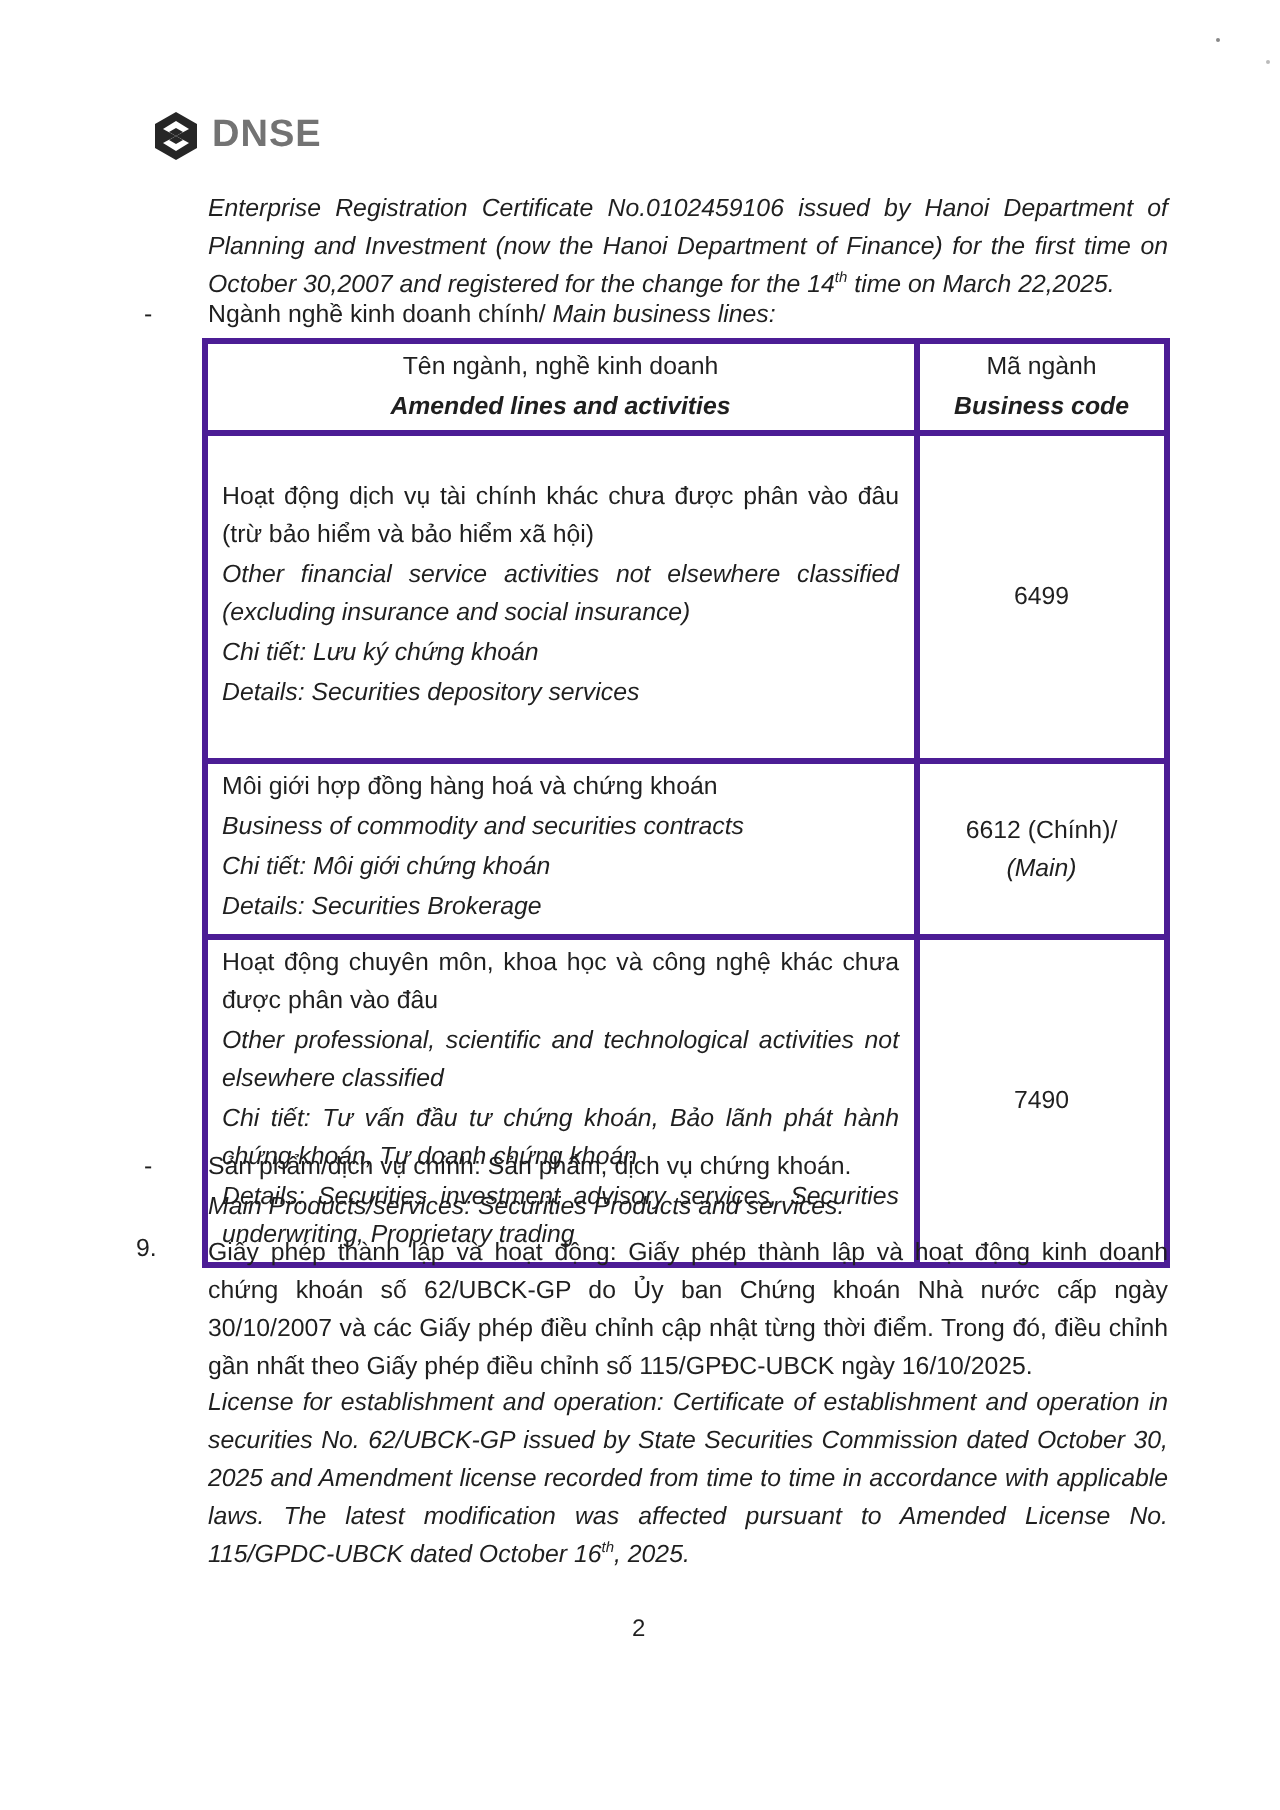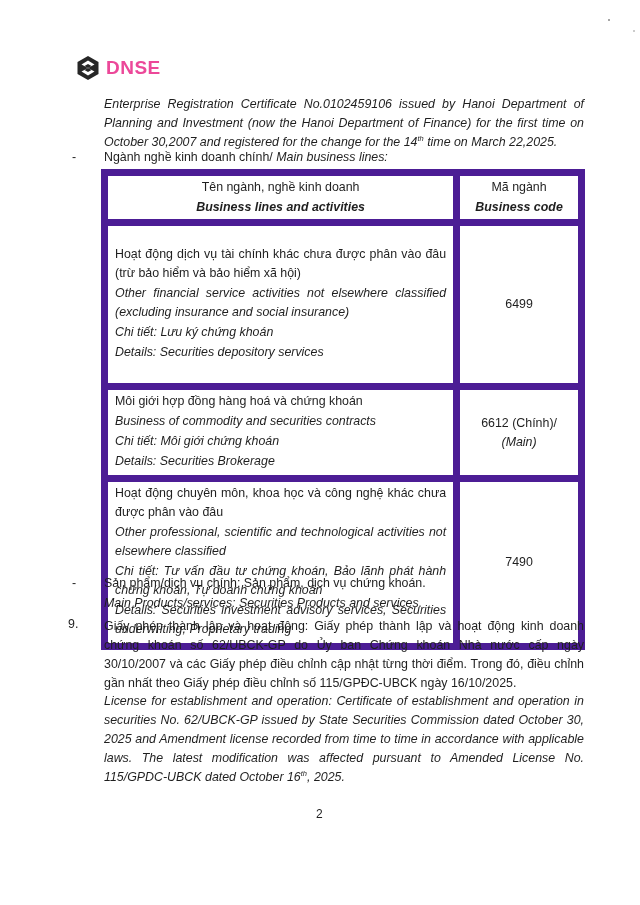--- a/index.html
+++ b/index.html
@@ -13,21 +13,21 @@
     font-family: "Liberation Sans", sans-serif;
     color: #1f1f1f;
     font-size: 12.4px;
   }
   .logo {
     position: absolute; left: 76px; top: 55px;
     display: flex; align-items: center; gap: 6px;
   }
   .logo svg { width: 24px; height: 26px; display: block; }
   .logo-text {
-    font-weight: bold; font-size: 19px; letter-spacing: 0.5px; color: #ec4899;
+    font-weight: bold; font-size: 19px; letter-spacing: 0.5px; color: #737373;
   }
   .para {
     position: absolute;
     line-height: 19px;
     text-align: justify;
     text-align-last: left;
   }
   .ital { font-style: italic; }
   .p-intro { left: 104px; top: 95px; width: 480px; }
   .bullet-mark { position: absolute; left: 72px; }
@@ -36,21 +36,21 @@
 
   table.biz {
     position: absolute;
     left: 101px; top: 169px;
     width: 484px;
     border-collapse: collapse;
     font-size: 12.4px;
     line-height: 19px;
   }
   table.biz td, table.biz th {
-    border: 7px solid #4c1d95;
+    border: 3px solid #4c1d95;
     vertical-align: middle;
   }
   table.biz th { font-weight: normal; padding: 2px 6px; text-align: center; }
   .col-act { width: 358px; }
   .col-code { width: 126px; }
   .th-vi { display: block; }
   .th-en { display: block; font-weight: bold; font-style: italic; margin-top: 1px; }
   td.act { padding: 2px 7px 3px 7px; text-align: justify; text-align-last: left; }
   td.act .ln { display: block; margin-bottom: 1px; }
   td.code { text-align: center; padding: 2px 4px; }
@@ -88,21 +88,21 @@
 <div class="para p-intro ital"><span>Enterprise Registration Certificate No.0102459106 issued by Hanoi Department of Planning and Investment (now the Hanoi Department of Finance) for the first time on October 30,2007 and registered for the change for the 14</span><sup>th</sup><span> time on March 22,2025.</span></div>
 
 <span class="bullet-mark b1-mark">-</span>
 <div class="b1-text"><span>Ngành nghề kinh doanh chính/ </span><span class="ital">Main business lines:</span></div>
 
 <table class="biz">
   <thead>
     <tr>
       <th class="col-act">
         <span class="th-vi">Tên ngành, nghề kinh doanh</span>
-        <span class="th-en">Business lines and activities</span>
+        <span class="th-en">Amended lines and activities</span>
       </th>
       <th class="col-code">
         <span class="th-vi">Mã ngành</span>
         <span class="th-en">Business code</span>
       </th>
     </tr>
   </thead>
   <tbody>
     <tr style="height:164px;">
       <td class="act">

